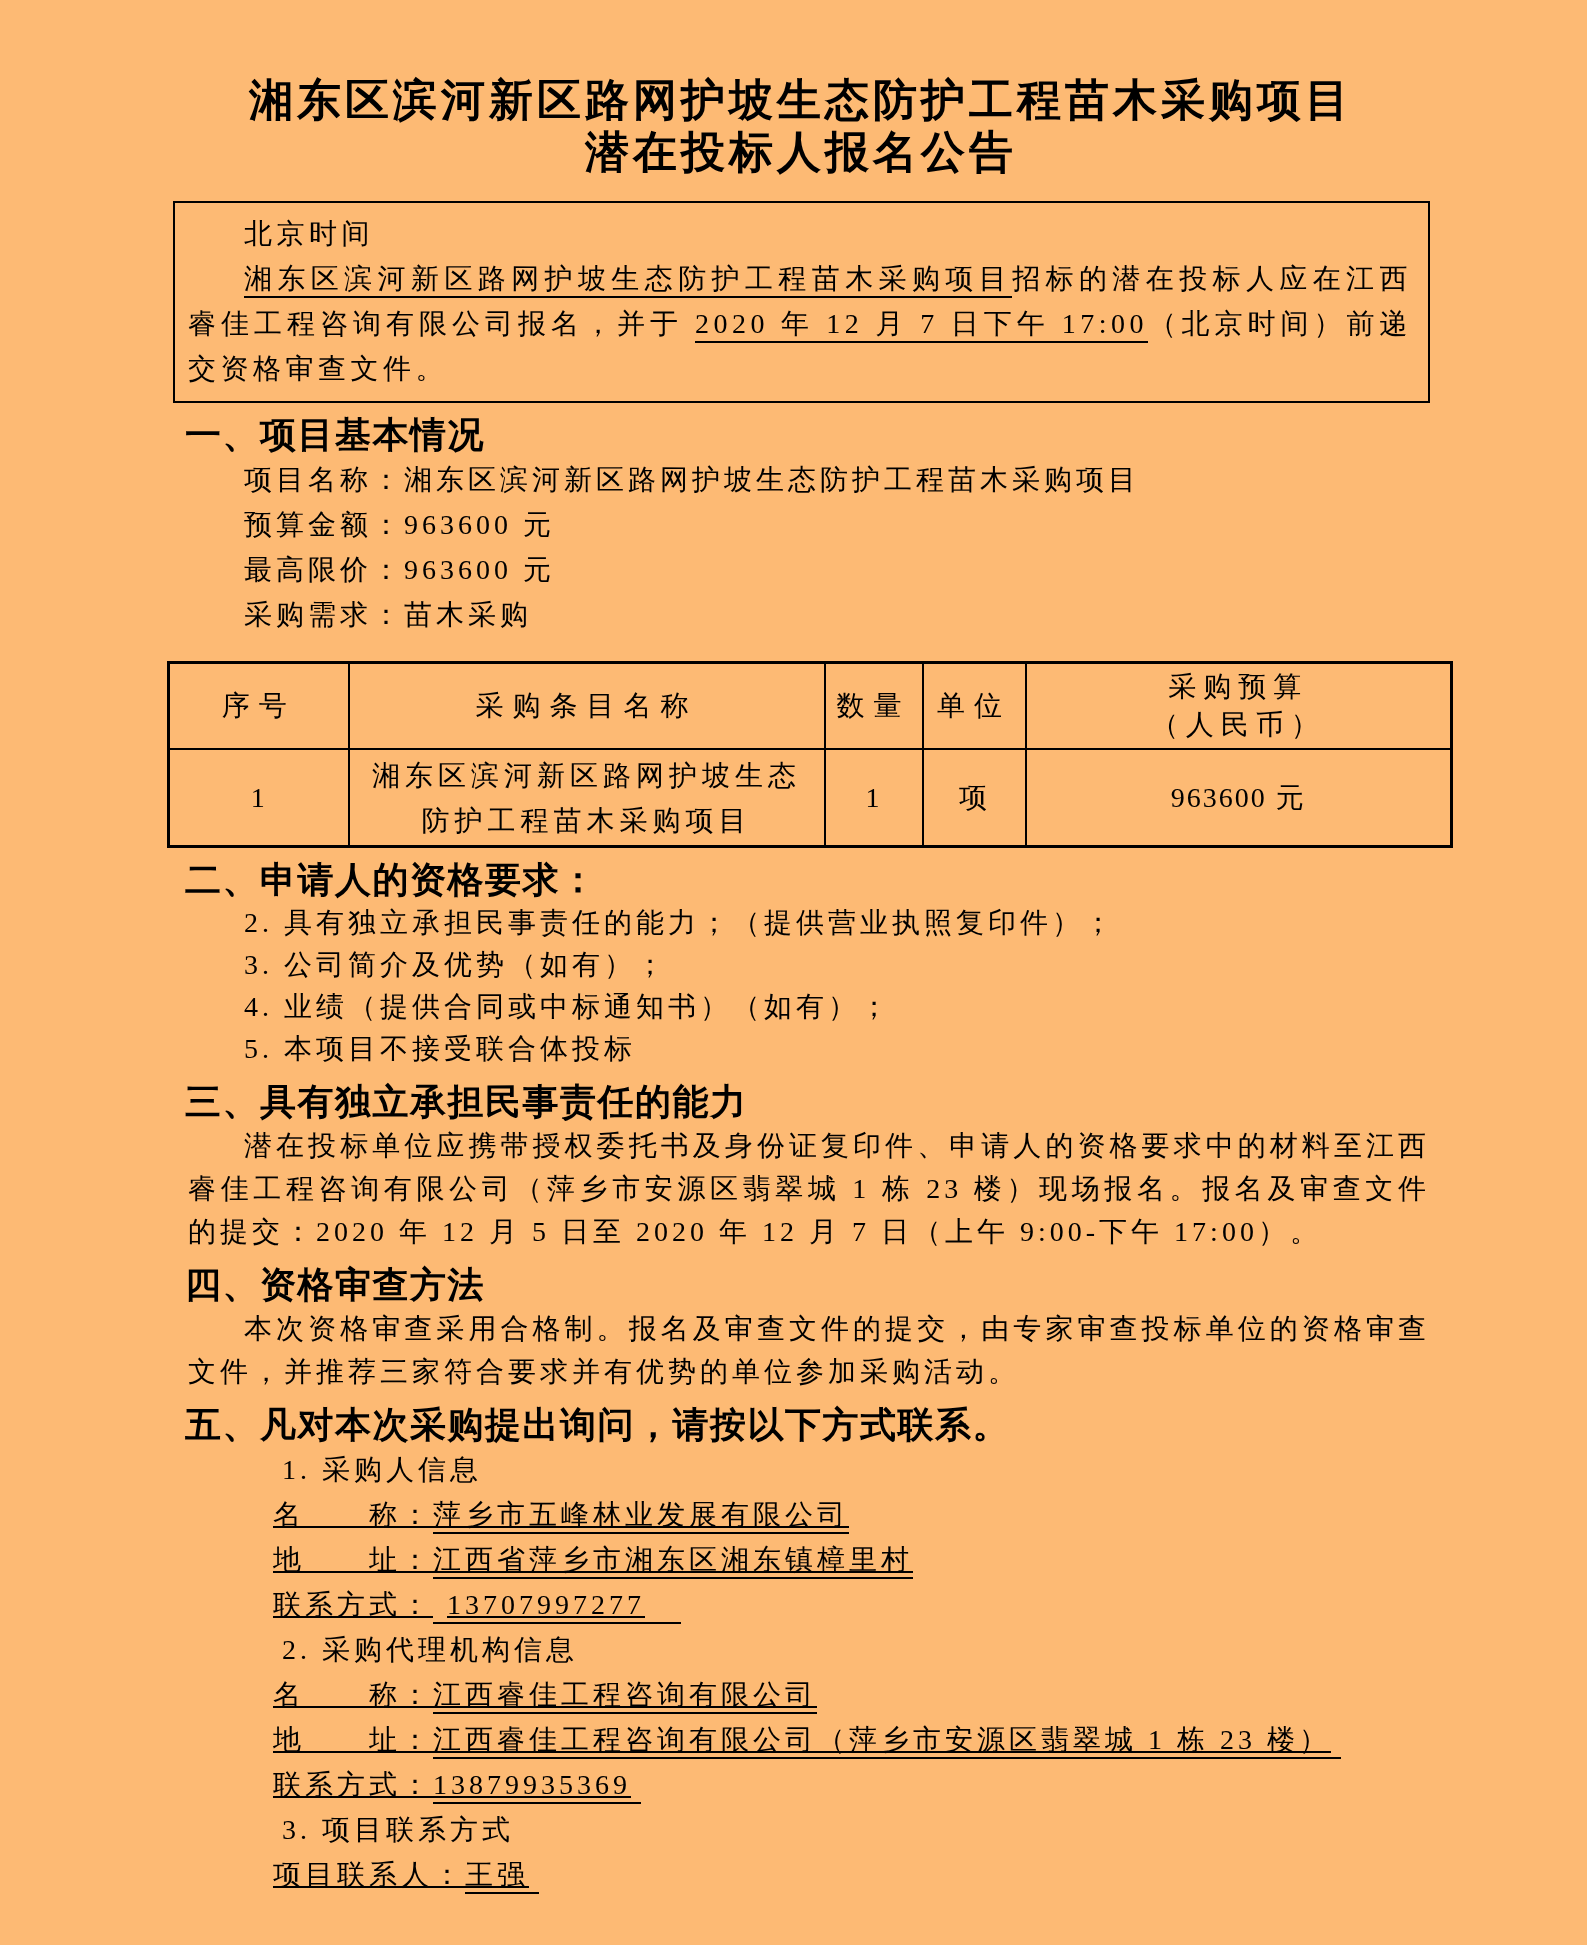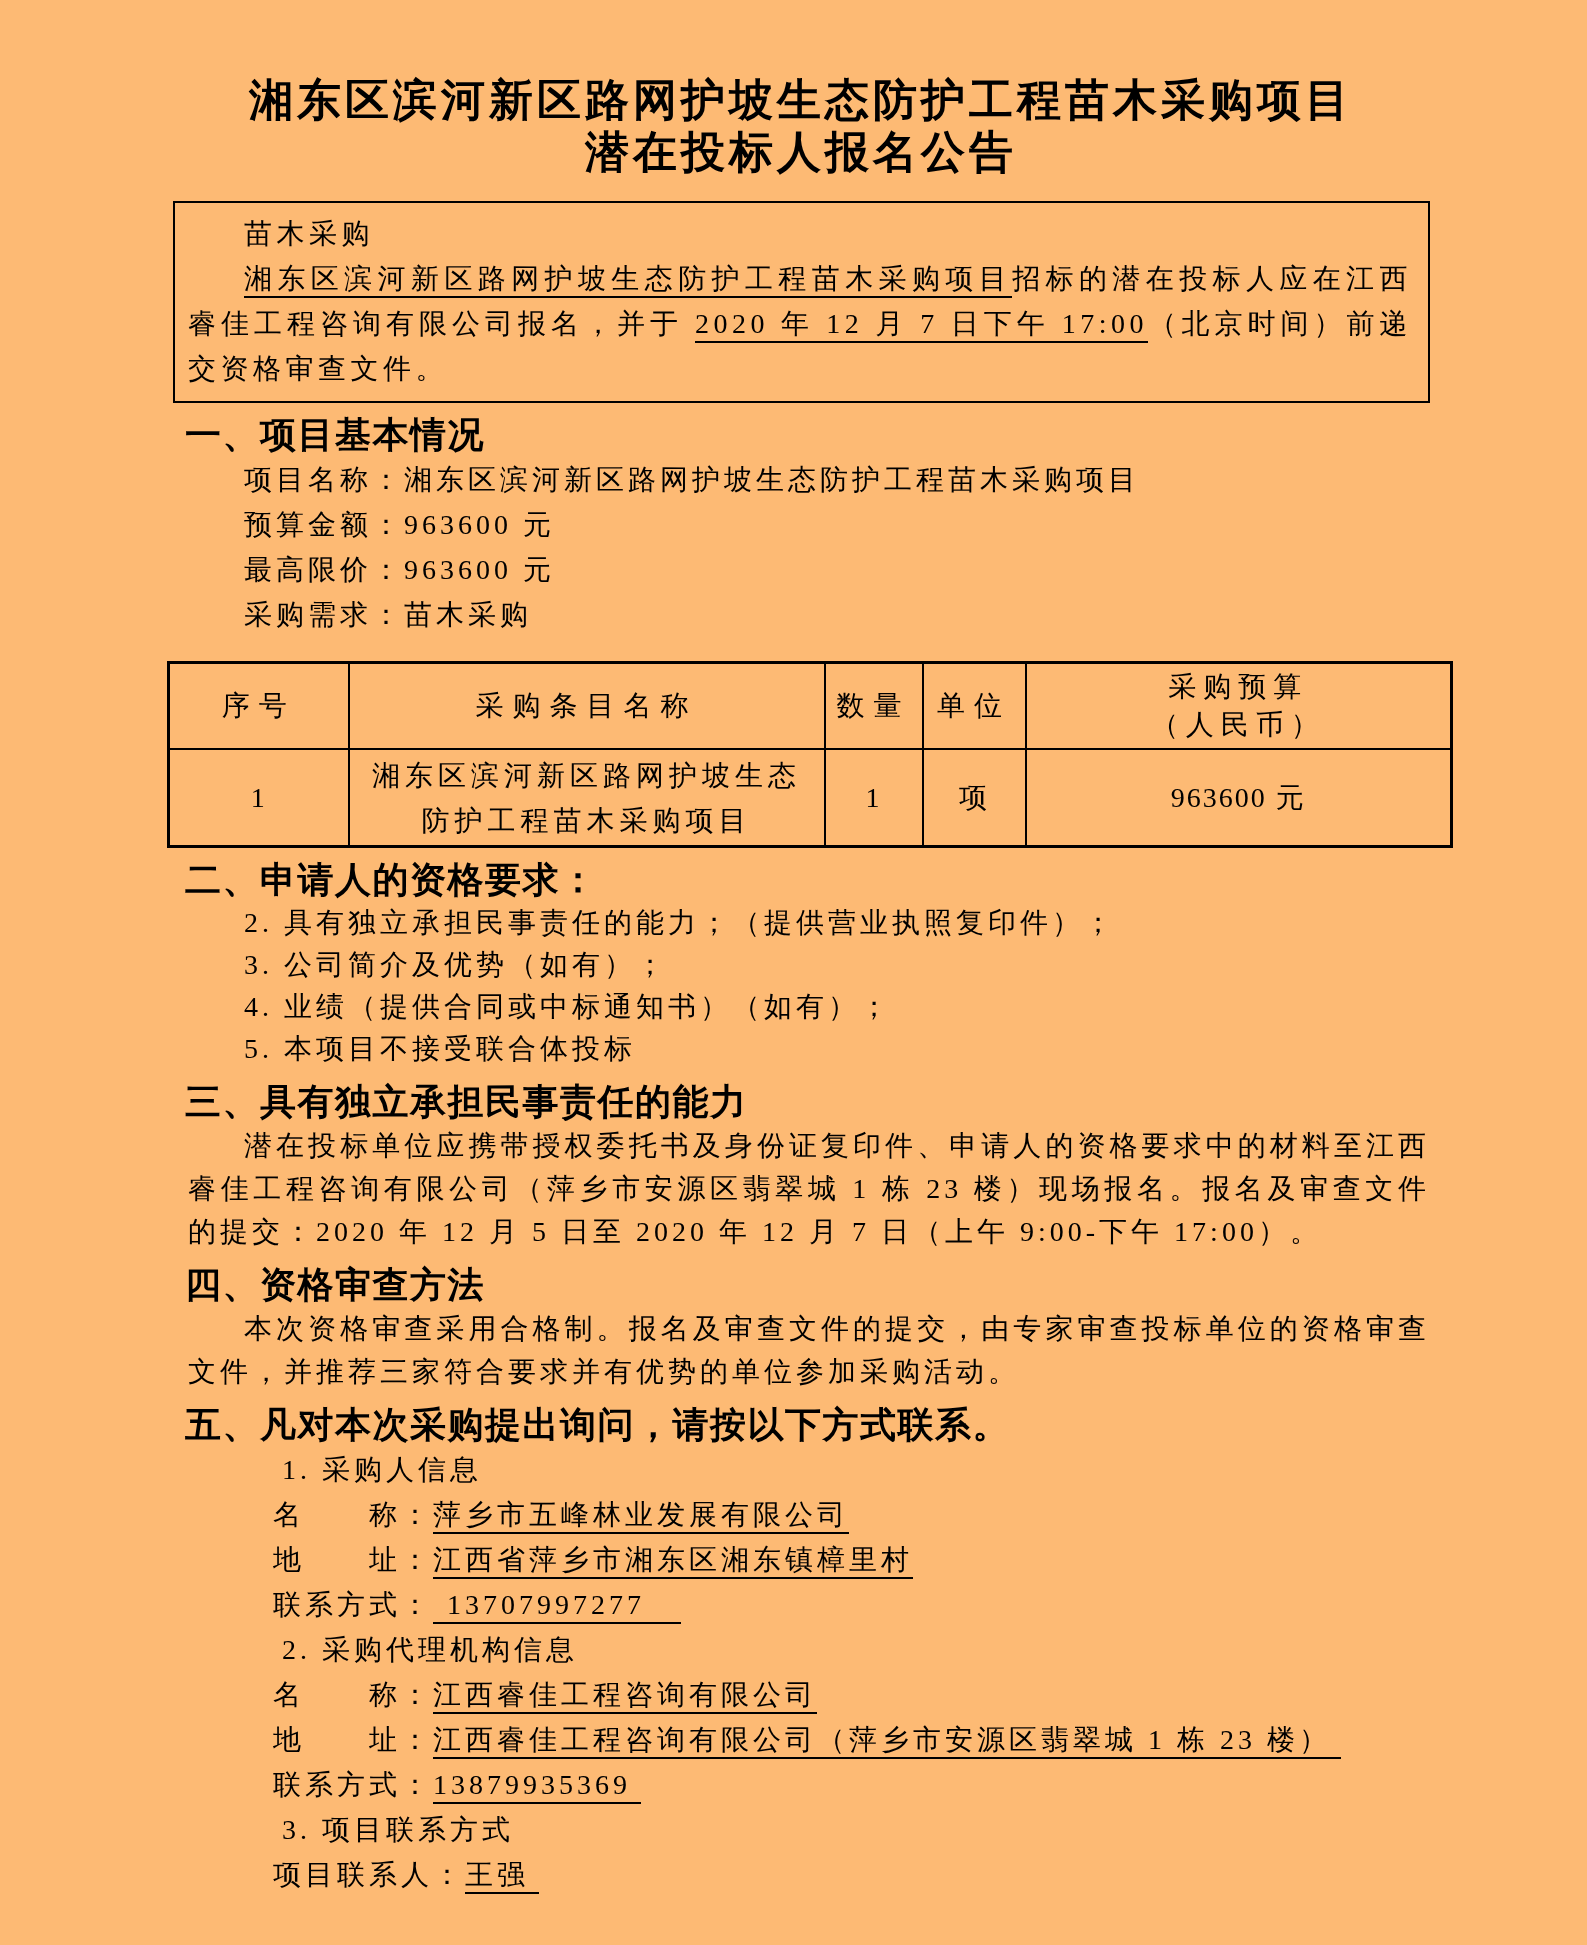--- a/index.html
+++ b/index.html
@@ -35,21 +35,21 @@
   h2.sec {
     margin:12px 0 2px -3px;
     font-family:"Liberation Sans","DejaVu Sans",sans-serif;
     font-size:36px; font-weight:700;
     letter-spacing:1.5px; line-height:40px;
   }
   .bodyline { margin:0; line-height:45px; letter-spacing:4px; text-indent:2em; }
   .para     { margin:0; line-height:43px; letter-spacing:4px; text-indent:2em; text-align:justify; }
   .req-item { margin:0; line-height:42px; letter-spacing:4px; padding-left:56px; }
   .sub-title     { margin:0; line-height:45px; letter-spacing:4px; padding-left:94px; }
-  .contact-line  { margin:0; line-height:45px; letter-spacing:4px; padding-left:85px; }
+  .contact-line  { margin:0; line-height:45px; letter-spacing:4px; padding-left:85px;text-decoration:underline; }
   table.items {
     border-collapse:collapse; table-layout:fixed;
     width:1283px; margin:24px 0 0 -21px;
     border:3px solid #000;
   }
   table.items th, table.items td {
     border:2px solid #000;
     text-align:center; vertical-align:middle;
     padding:0; font-weight:normal; font-size:28px;
   }
@@ -62,21 +62,21 @@
 <body>
 
 <div class="page">
 
   <h1 class="doc-title">
     <span>湘东区滨河新区路网护坡生态防护工程苗木采购项目</span><br>
     <span>潜在投标人报名公告</span>
   </h1>
 
   <div class="overview-box">
-    <p class="ov-label">苗木采购</p>
+    <p class="ov-label">北京时间</p>
     <p class="ov-para"><span class="u">湘东区滨河新区路网护坡生态防护工程苗木采购项目</span><span>招标的潜在投标人应在江西睿佳工程咨询有限公司报名，并于 </span><span class="u">2020 年 12 月 7 日下午 17:00</span><span>（北京时间）前递交资格审查文件。</span></p>
   </div>
 
   <h2 class="sec">一、项目基本情况</h2>
   <p class="bodyline">项目名称：湘东区滨河新区路网护坡生态防护工程苗木采购项目</p>
   <p class="bodyline">预算金额：963600 元</p>
   <p class="bodyline">最高限价：963600 元</p>
   <p class="bodyline">采购需求：苗木采购</p>
 
   <table class="items">

